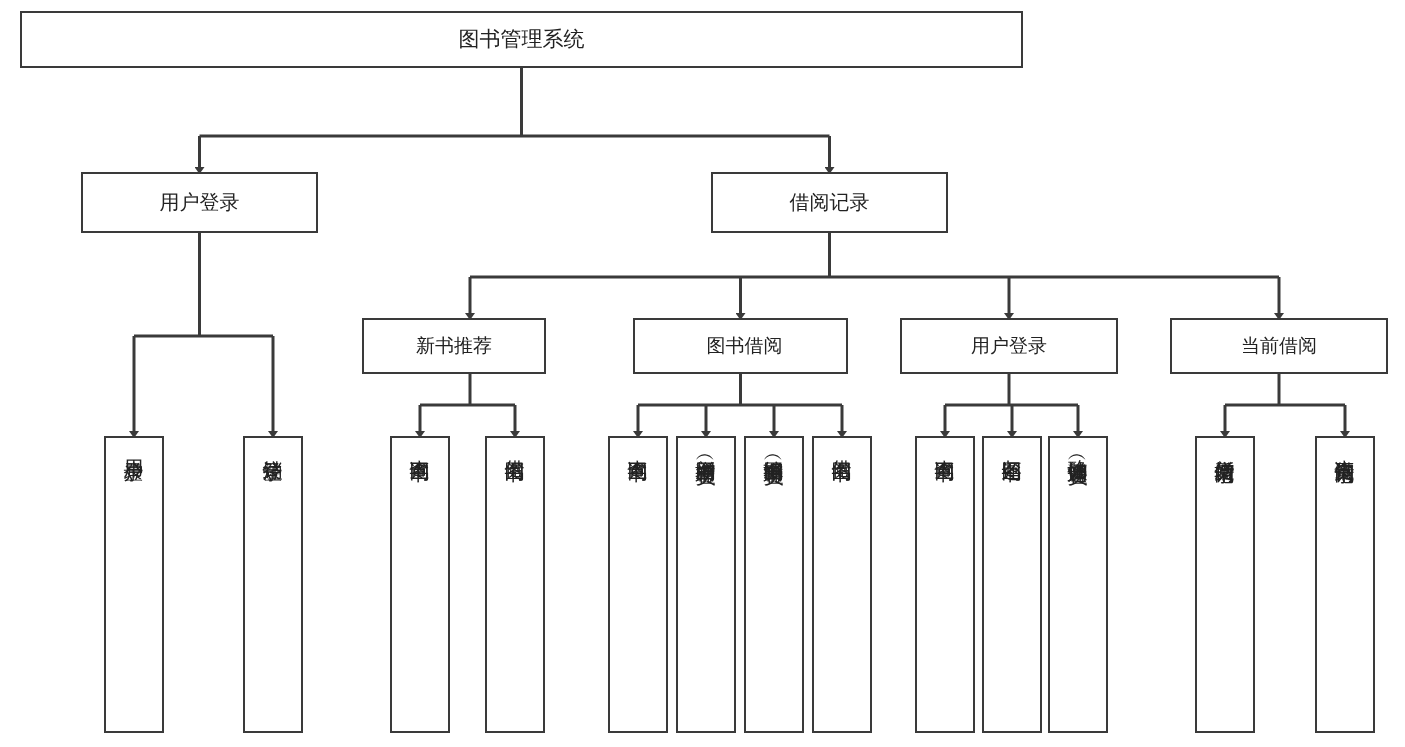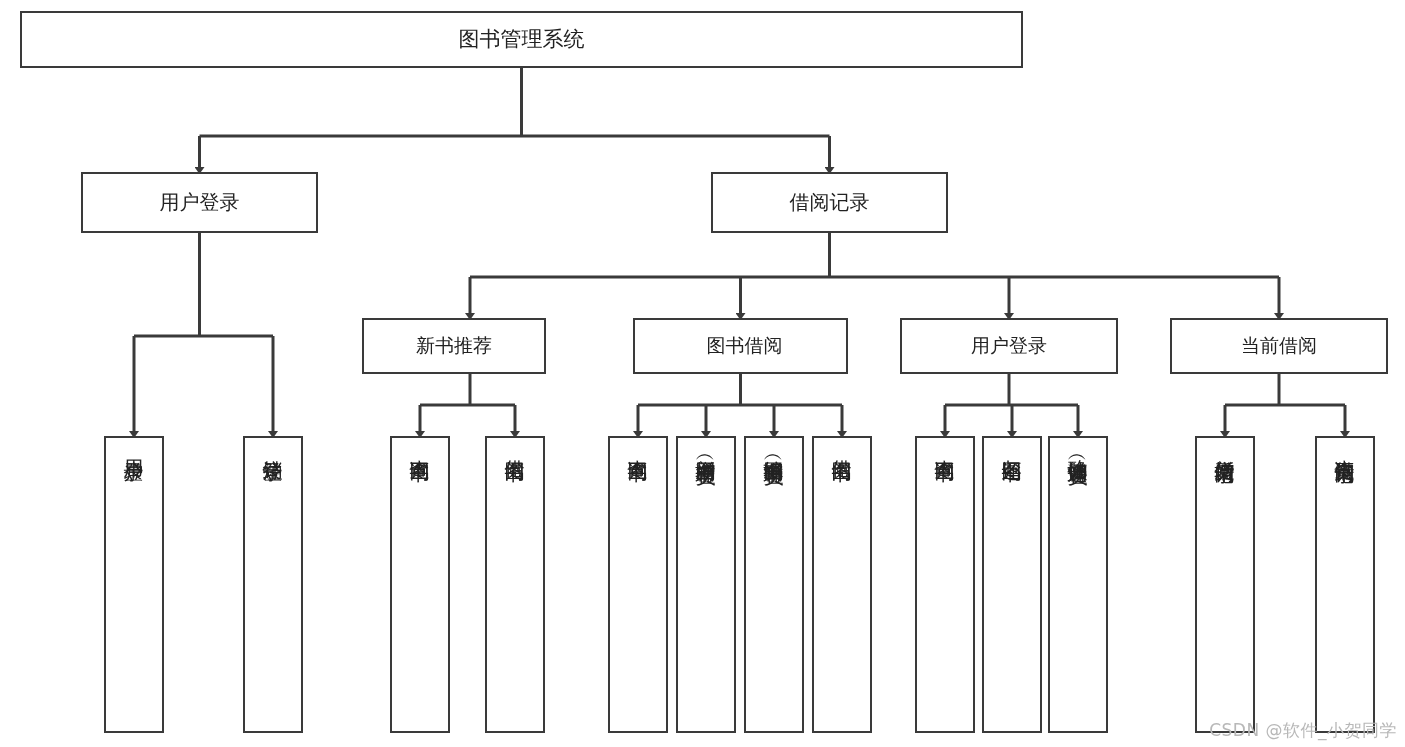--- a/index.html
+++ b/index.html
@@ -178,14 +178,13 @@
         <span class="node-label">确认归还（管理员）</span>
       </div>
       <div class="node level-3 leaf" style="left: 1195px; top: 436px; width: 60px; height: 297px;">
         <span class="node-label">新增借阅记录</span>
       </div>
       <div class="node level-3 leaf" style="left: 1315px; top: 436px; width: 60px; height: 297px;">
         <span class="node-label">查询借阅记录</span>
       </div>
     </div>
 
-  <div id="watermark">CSDN @软件_小贺同学</div>
 </div>
 
 </body></html>

